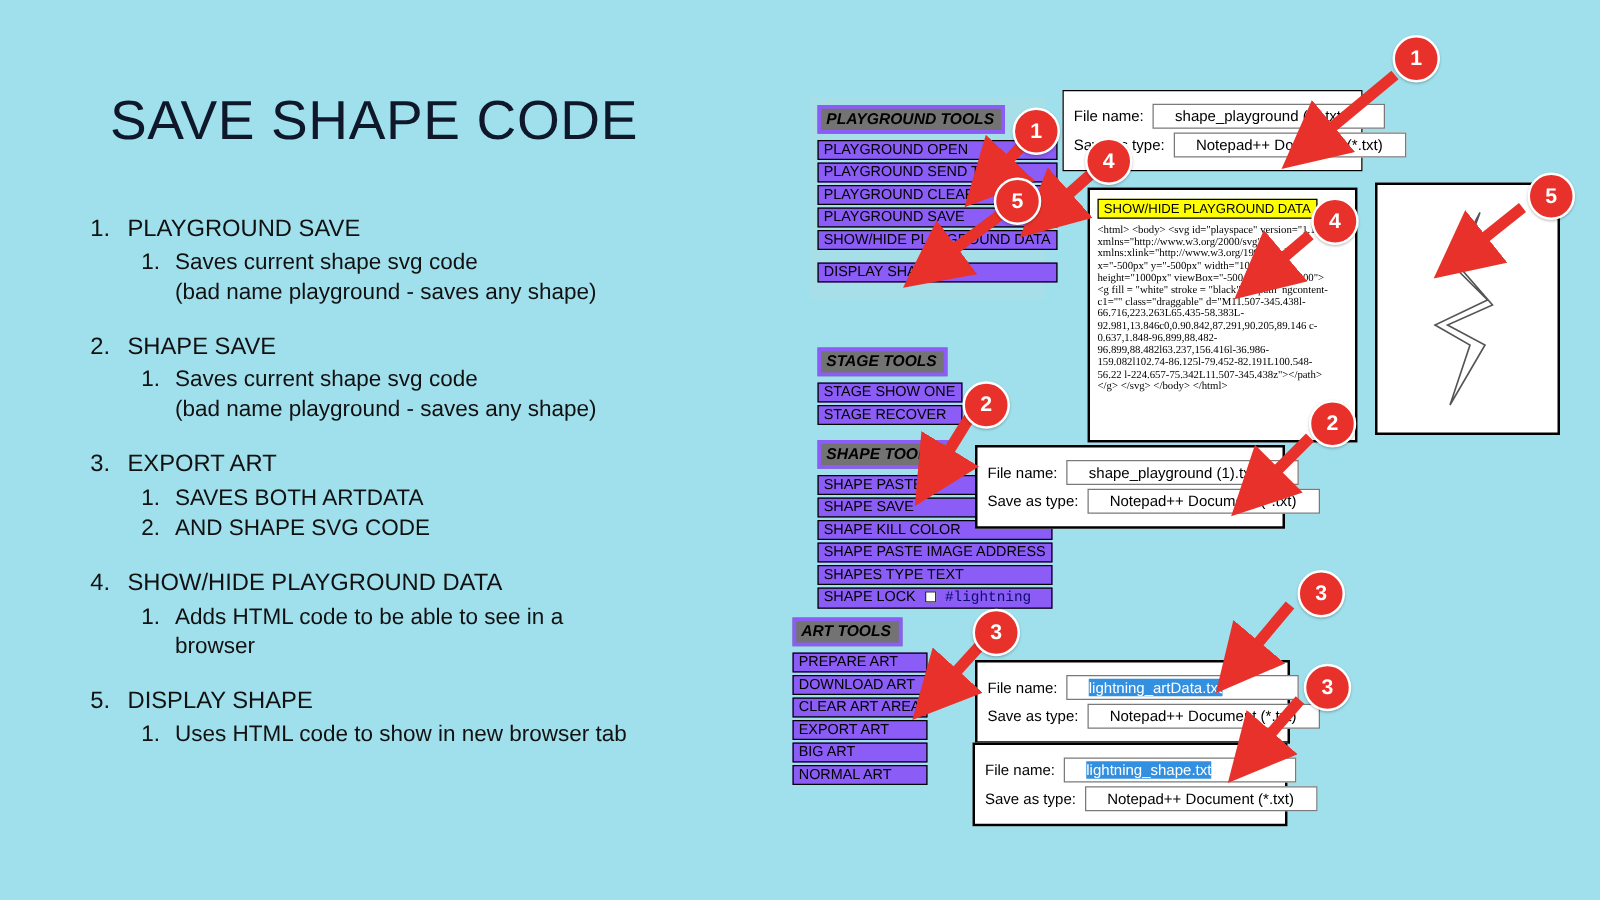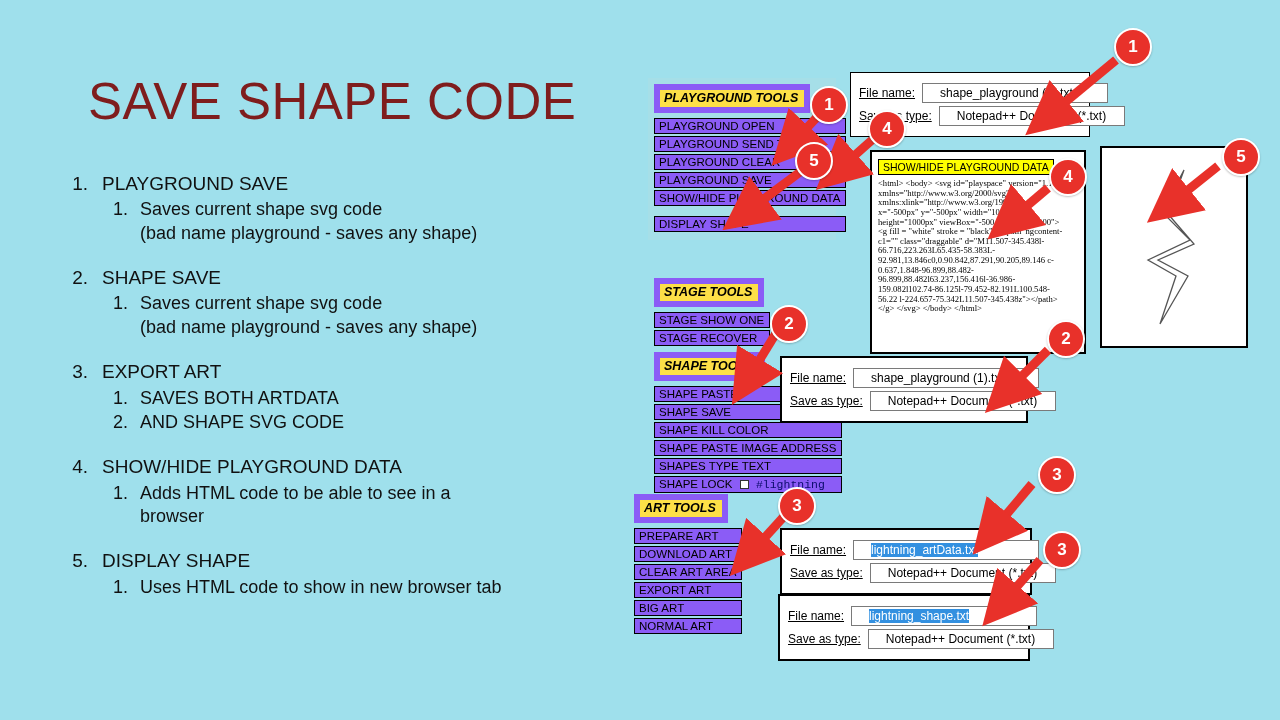--- a/index.html
+++ b/index.html
@@ -7,21 +7,21 @@
     width:1280px;height:720px;overflow:hidden;
     background:#9fe0ec;
     font-family:"Liberation Sans", sans-serif;
     position:relative;
   }
   .slide{position:absolute;inset:0;}
 
   
   .title{
     position:absolute;left:88px;top:72px;
-    font-size:51px;font-weight:400;color:#7f1d1d;
+    font-size:44px;font-weight:400;color:#0f172a;
     letter-spacing:.5px;
     font-family:"Liberation Sans", sans-serif;
   }
   .bullets{position:absolute;left:66px;top:172px;width:600px;color:#111;}
   .lvl1{
     font-size:19px;margin:0 0 2px 0;display:flex;gap:14px;line-height:1.28;
   }
   .lvl1 .num{width:22px;text-align:right;flex:none;}
   .lvl2{
     font-size:18px;display:flex;gap:12px;line-height:1.3;margin-left:46px;
@@ -29,21 +29,21 @@
   .lvl2 .num{width:16px;text-align:right;flex:none;}
   .grp{margin-bottom:21px;}
   .sub2{margin-top:1px;}
 
   
   .panel{
     position:absolute;background:#a6dfe8;
   }
   .menu{position:absolute;}
   .menu .hdr{
-    background:#fde047;border:6px solid #8b5cf6;display:inline-block;
+    background:#737373;border:3px solid #8b5cf6;display:inline-block;
     font-size:12.5px;font-weight:bold;font-style:italic;
     padding:1px 6px 2px 4px;margin-bottom:5px;
   }
   .menu .item{
     background:#8b5cf6;border:1px solid #000;
     font-size:11.5px;padding:1px 5px 1px 4px;margin-bottom:2px;
     display:block;white-space:nowrap;
   }
   .menu .item.gap{margin-top:10px;}
   .chk{
@@ -52,21 +52,21 @@
   }
   .lockword{color:#0b0b6b;font-family:Liberation Mono, monospace;}
 
   
   .dlg{
     position:absolute;background:#fff;border:2px solid #000;
     padding:7px 8px;font-size:12px;color:#000;
   }
   .dlg.thin{border-width:1px;}
   .dlg .row{display:flex;align-items:center;margin:3px 0;}
-  .dlg .lbl{width:86px;text-align:right;padding-right:7px;white-space:nowrap;text-decoration:underline;}
+  .dlg .lbl{width:86px;text-align:right;padding-right:7px;white-space:nowrap;}
   .dlg .fld{
     border:1px solid #7a7a7a;background:#fff;padding:2px 17px;
     min-width:150px;font-size:12px;
   }
   .dlg .fld .hl{background:#3390e0;color:#fff;}
 
   
   .codebox{
     position:absolute;background:#fff;border:2px solid #000;
     padding:5px 6px;

